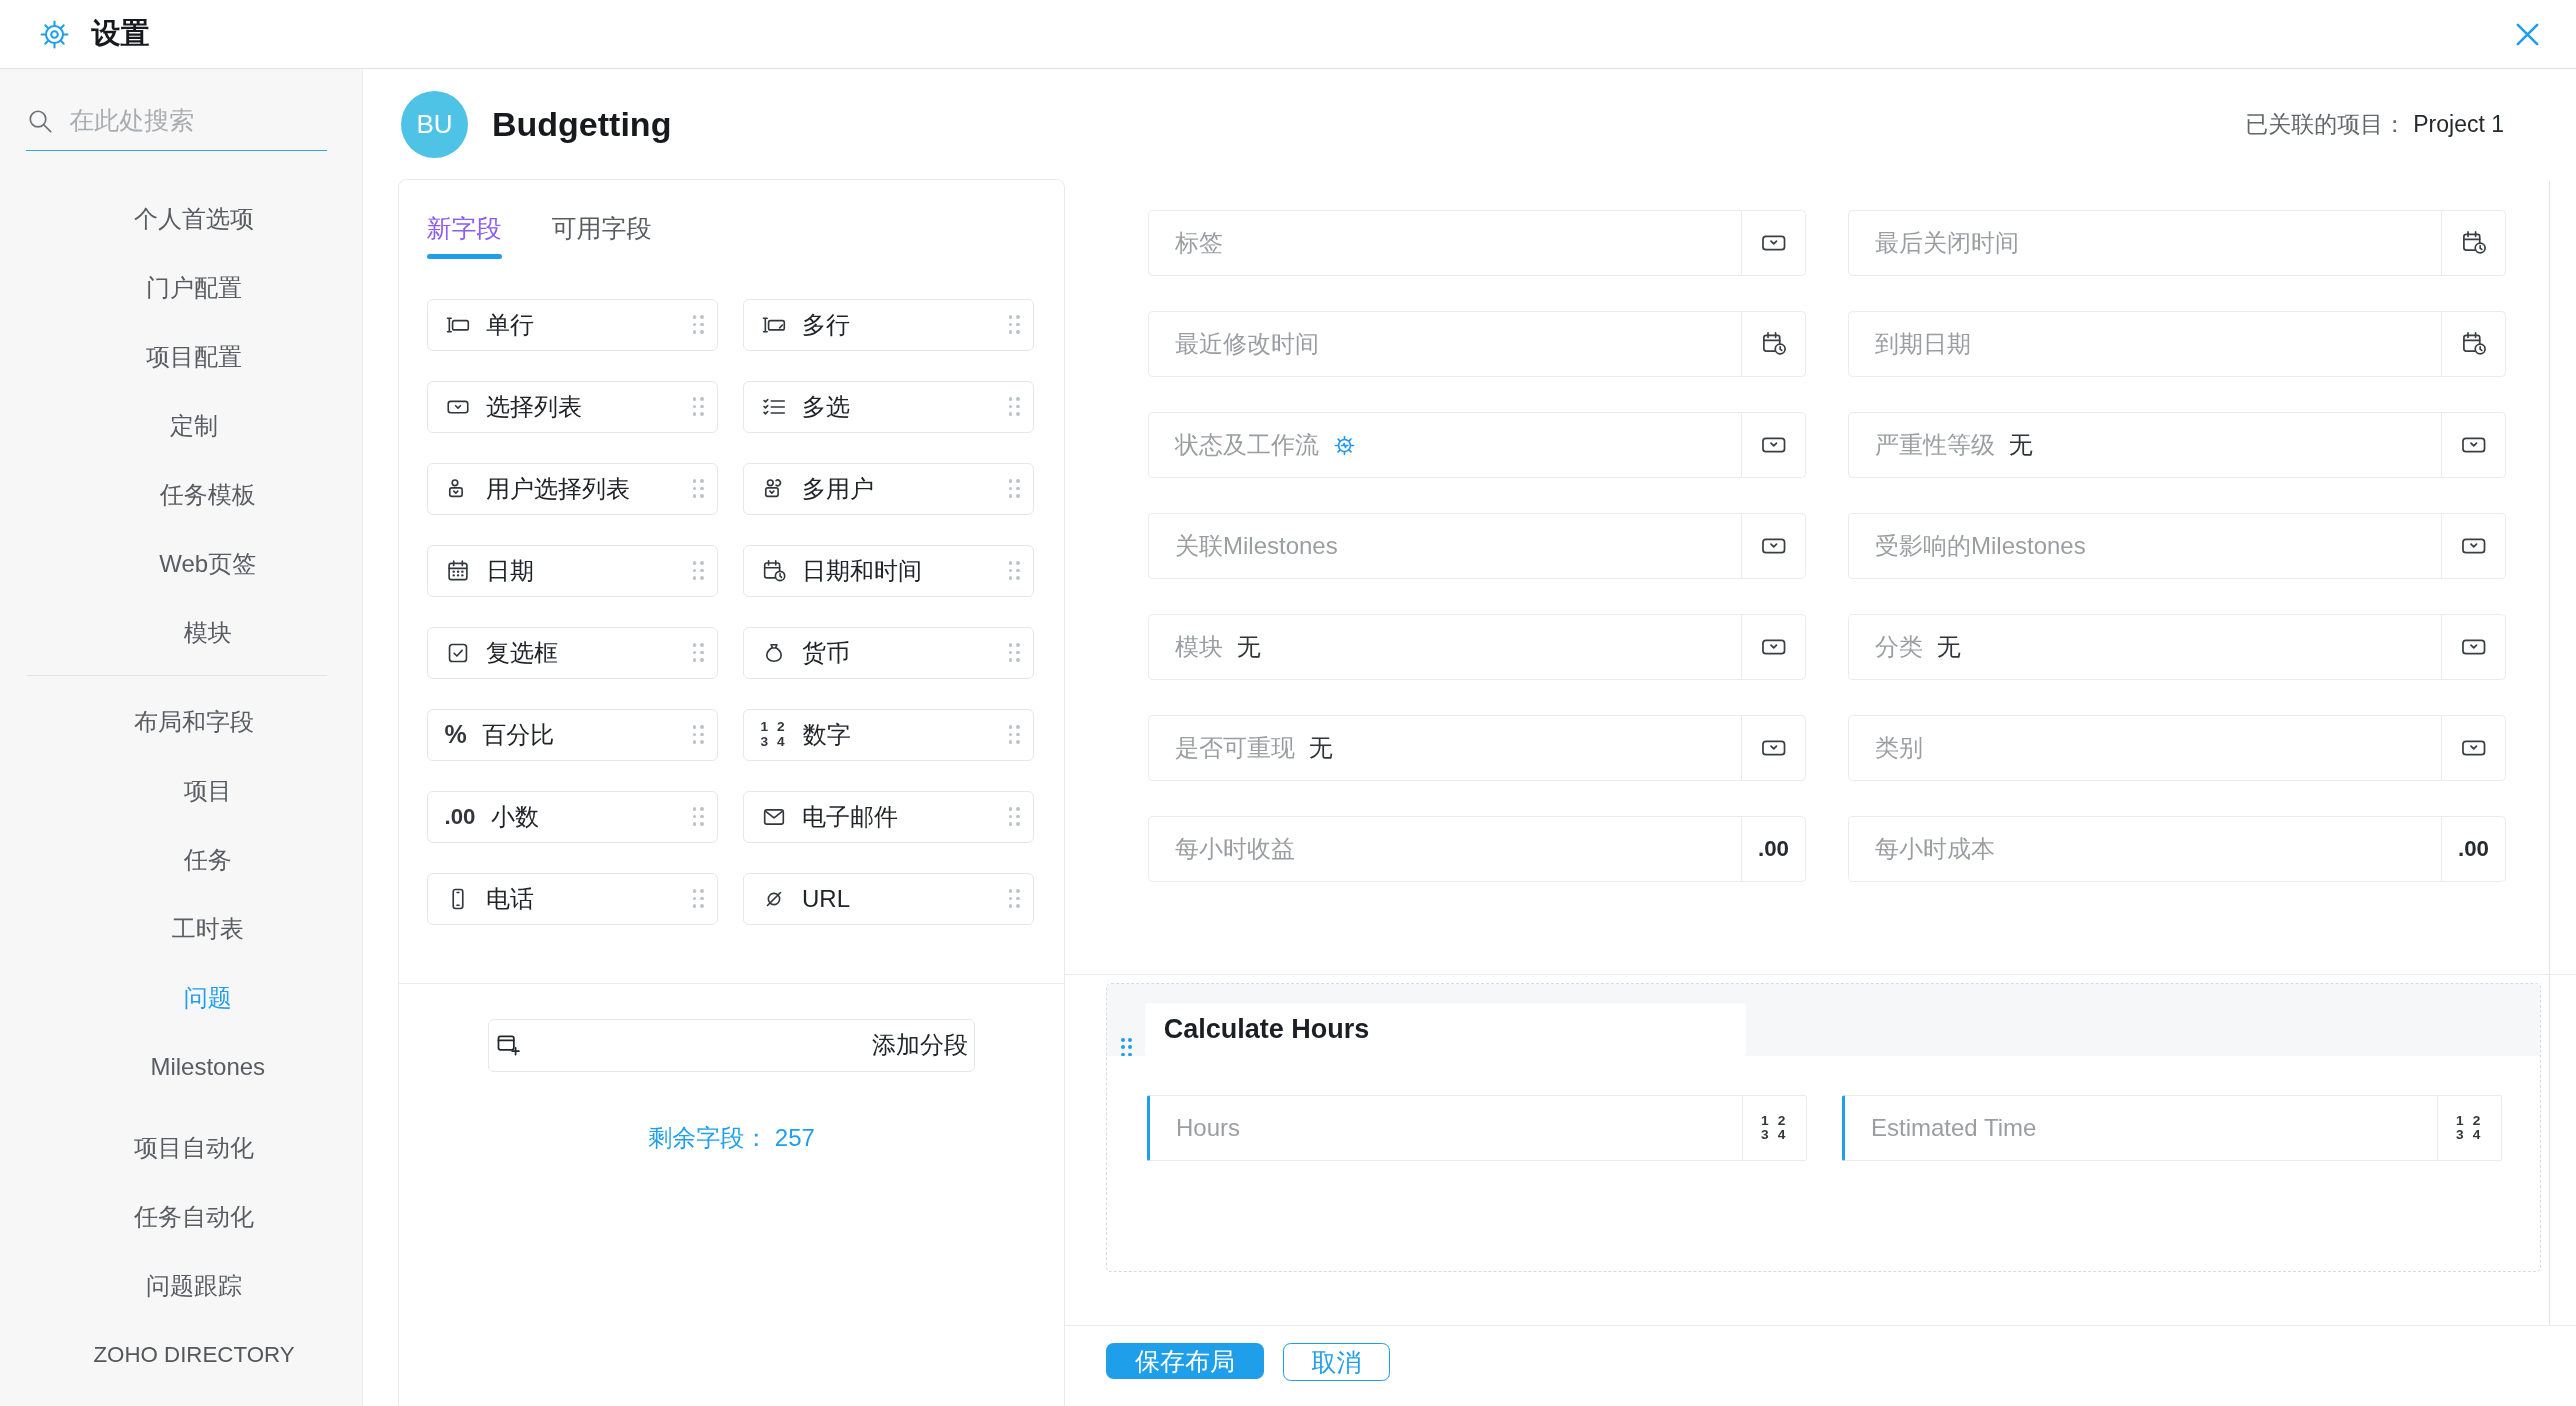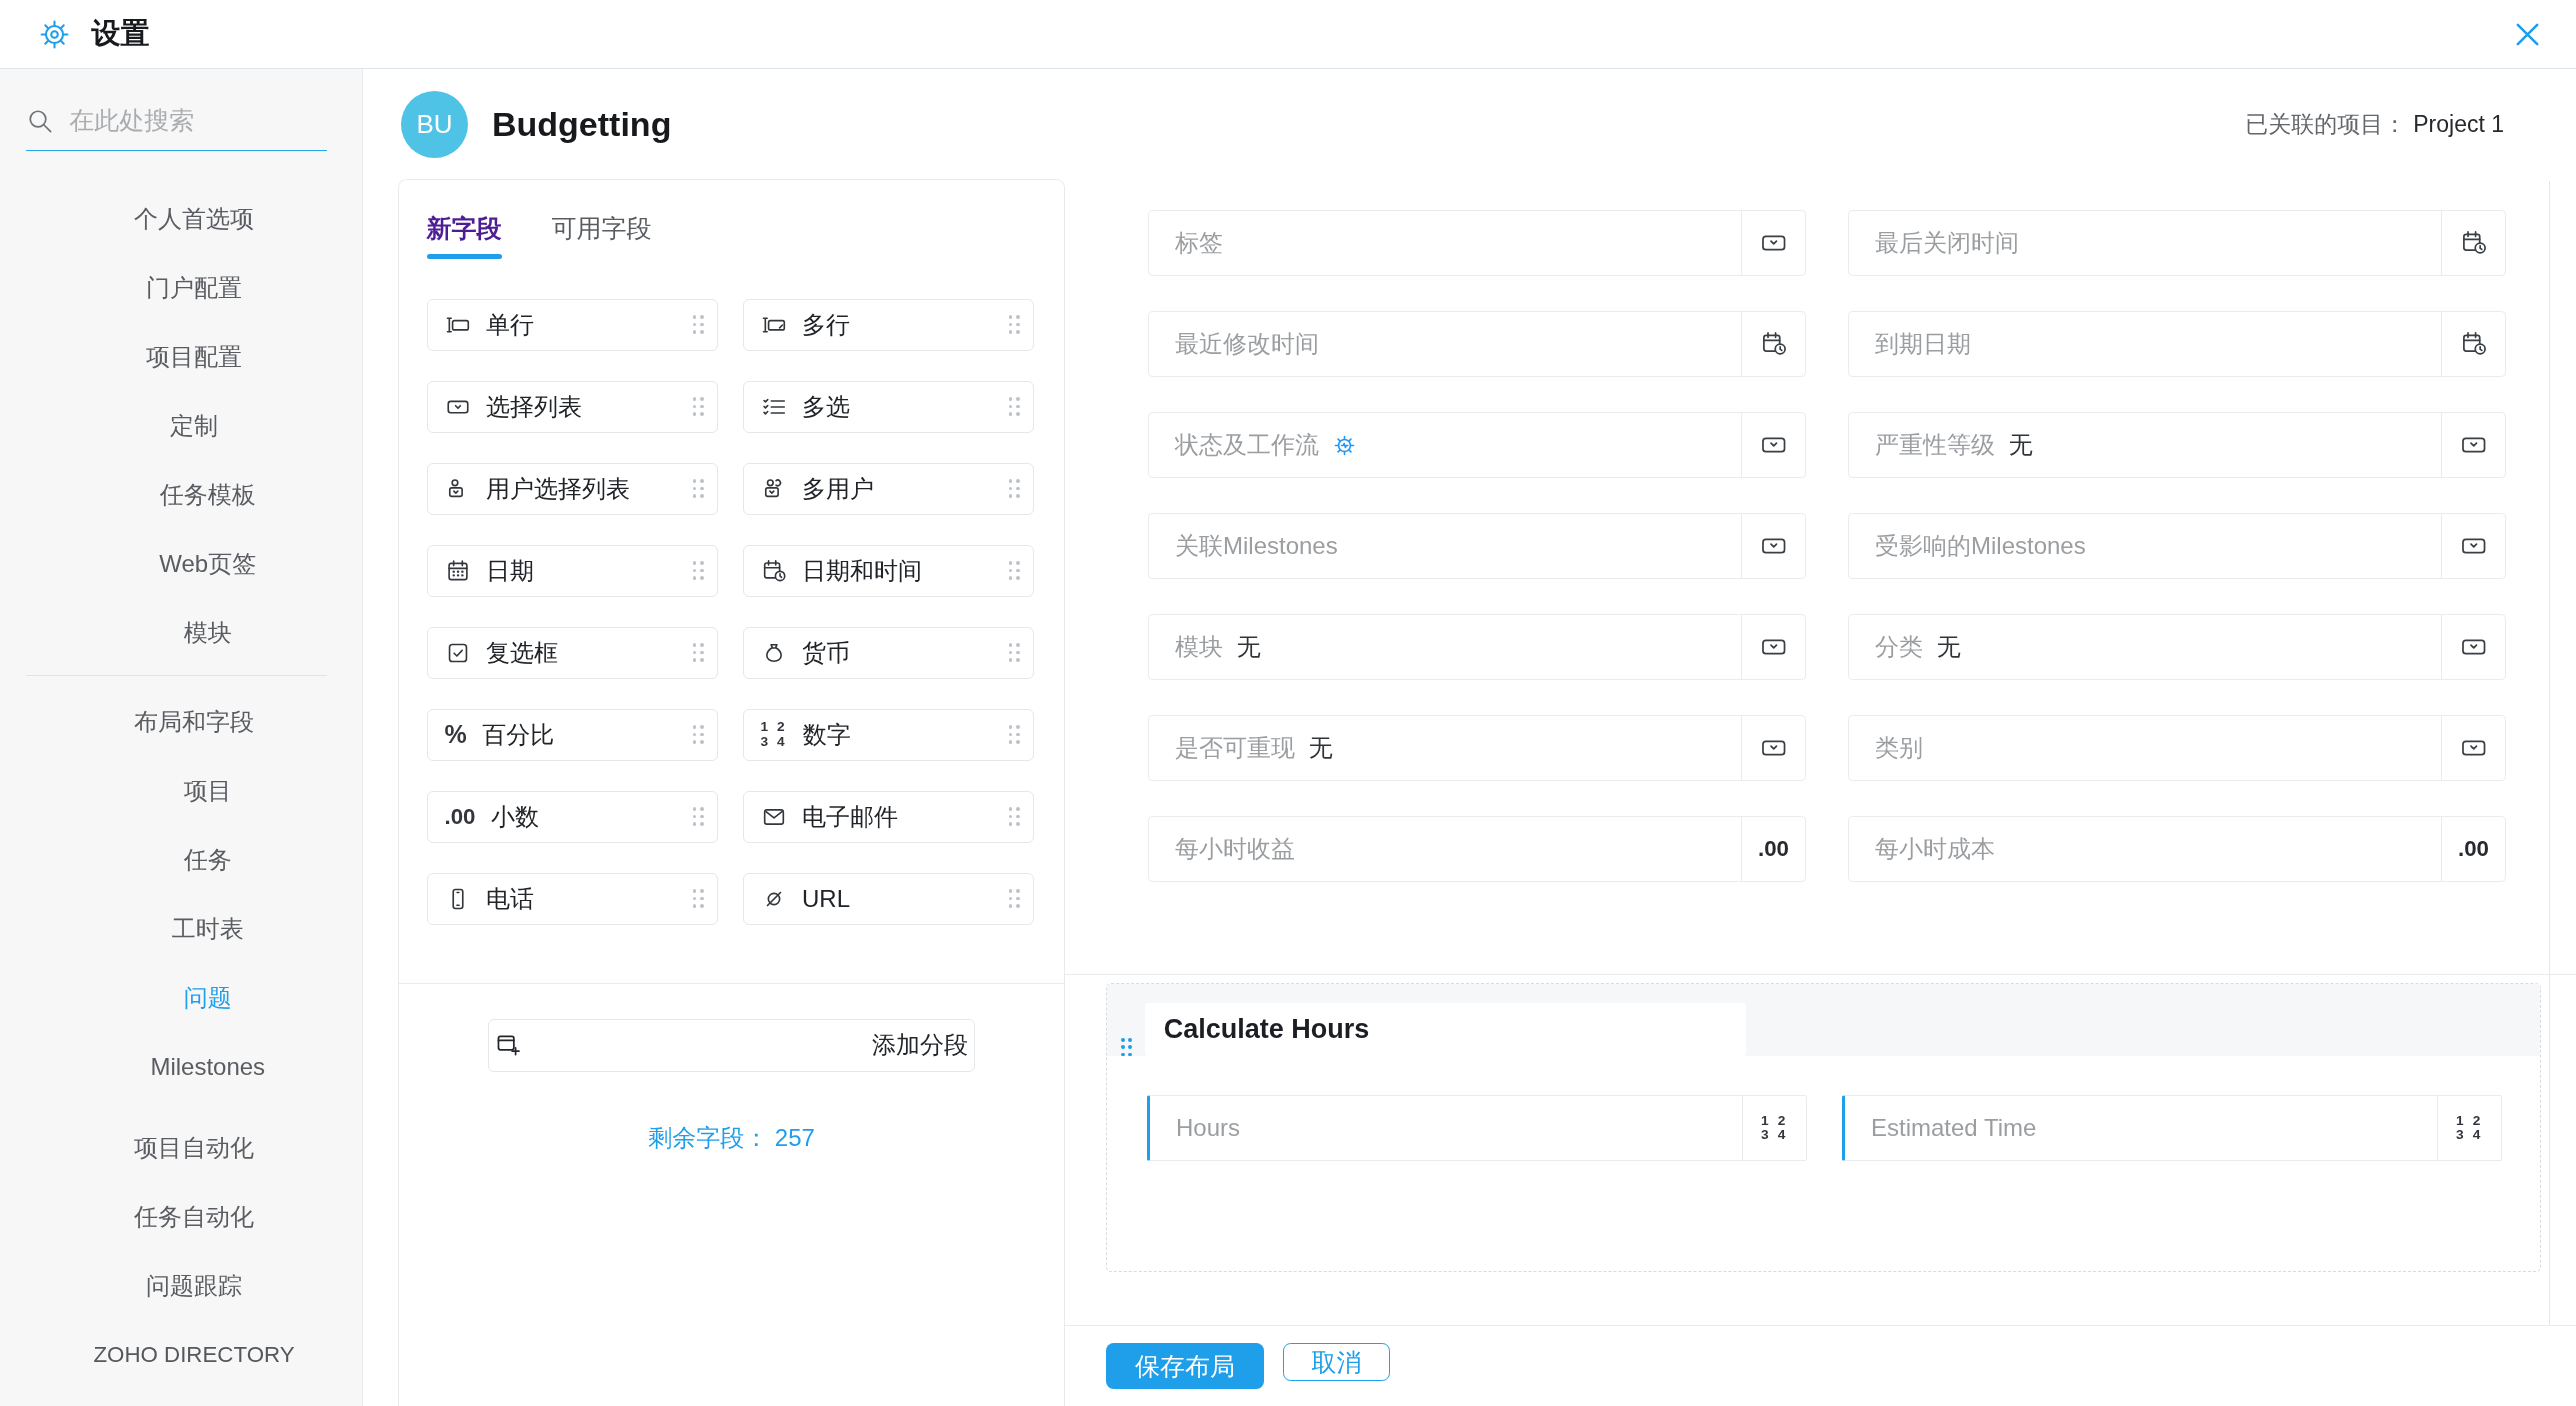--- a/index.html
+++ b/index.html
@@ -43,21 +43,21 @@
   .assoc{margin-left:auto;font-size:23px;color:#63676c;}
   .assoc b{color:#26292d;font-weight:500;margin-left:6.9px;}
 
   .content{flex:1;display:flex;min-height:0;}
 
   
   .fields-card{width:667px;margin-left:35px;border:0.9px solid #e8ebee;border-bottom:none;
                border-radius:8.6px 8.6px 0 0;box-sizing:border-box;display:flex;flex-direction:column;flex:none;}
   .tabs{display:flex;gap:50px;padding:34px 27.5px 0;}
   .tab{font-size:25px;line-height:29px;color:#595d61;padding-bottom:15.5px;position:relative;cursor:pointer;}
-  .tab.active{color:#4c1d95;font-weight:700;}
+  .tab.active{color:#8b5cf6;font-weight:400;}
   .tab.active::after{content:"";position:absolute;left:0;right:0;bottom:0;height:4.3px;background:#1f9eea;border-radius:2.6px;}
   .chips{display:grid;grid-template-columns:repeat(2,291px);column-gap:25px;row-gap:30px;padding:40px 27.5px 0;}
   .chip{height:52px;border:0.9px solid #e4e8eb;border-radius:6px;background:#fff;display:flex;align-items:center;
         padding:0 13.7px 0 17px;box-sizing:border-box;gap:15.5px;cursor:grab;justify-content:center;}
   .chip-ic{color:#33373c;flex:none;}
   .chip-label{font-size:24px;color:#202428;white-space:nowrap;overflow:hidden;}
   .cic-text{font-size:22.3px;font-weight:600;color:#33373c;letter-spacing:0;}
   .numicon{display:flex;flex-direction:column;align-items:center;line-height:14.6px;font-size:13.7px;
            font-weight:700;color:#33373c;letter-spacing:2.6px;font-family:"Liberation Sans",sans-serif;}
   .dots{width:10.3px;display:grid;grid-template-columns:repeat(2,3.9px);gap:3.4px;margin-left:auto;flex:none;cursor:grab;}
@@ -90,21 +90,21 @@
                border-radius:3.4px 3.4px 0 0;}
   .calc-title-box{margin-left:13.7px;background:#fff;height:53px;width:601px;border-radius:3.4px;display:flex;
                   align-items:center;padding-left:19px;box-sizing:border-box;font-size:27px;font-weight:700;color:#1b1e22;}
   .calc-fields{display:flex;gap:35px;margin:39px 0 0 40px;}
   .calcbox{width:660px;height:66px;border:0.9px solid #e9ecef;border-left:3.4px solid #1f9eea;border-radius:2.6px;
            display:flex;box-sizing:border-box;background:#fff;}
 
   .main-footer{margin-top:auto;border-top:0.9px solid #e9ecef;margin-left:-83px;height:82px;box-sizing:border-box;
                padding:17px 0 0 41px;display:flex;gap:19px;flex:none;background:#fff;}
   .btn{font-size:25px;border-radius:7.7px;cursor:pointer;font-family:"Liberation Sans","DejaVu Sans",sans-serif;}
-  .btn-save{width:158px;height:46px;background:#1f9eea;color:#fff;border:none;}
+  .btn-save{width:158px;height:36px;background:#1f9eea;color:#fff;border:none;}
   .btn-cancel{width:107px;height:38px;background:#fff;color:#1f9eea;border:1.7px solid #1f9eea;box-sizing:border-box;}
 
   .gutter{position:absolute;right:26px;top:1.7px;bottom:82px;width:0.9px;background:#e4e7ea;}
 </style>
 </head>
 <body>
 
 <svg width="0" height="0" style="position:absolute">
   <symbol id="i-gear" viewBox="0 0 24 24">
     <circle cx="12" cy="12" r="6.2"></circle>

